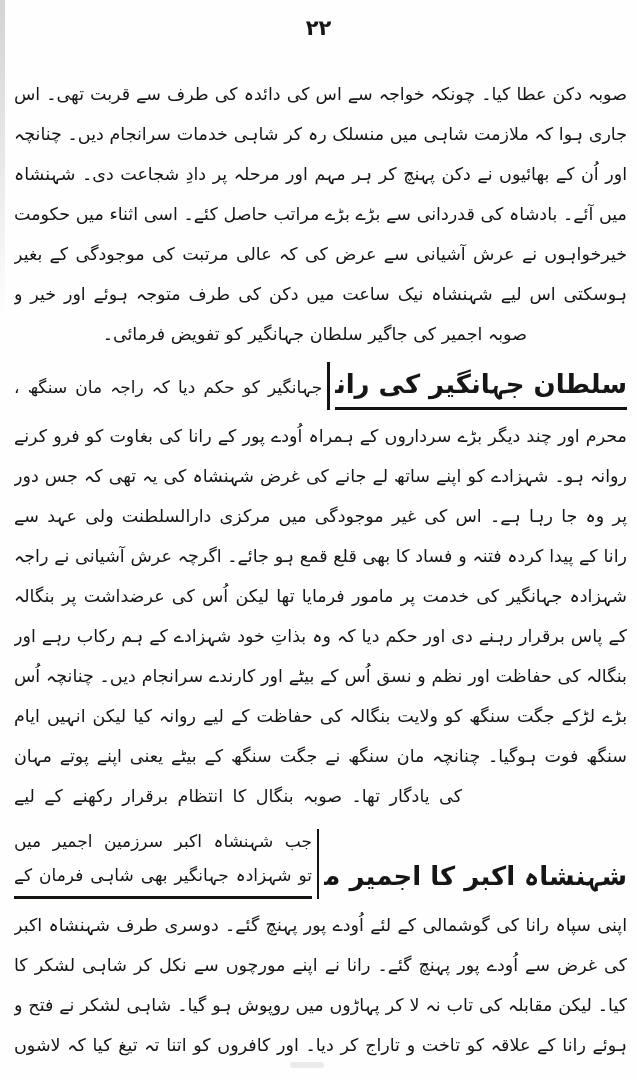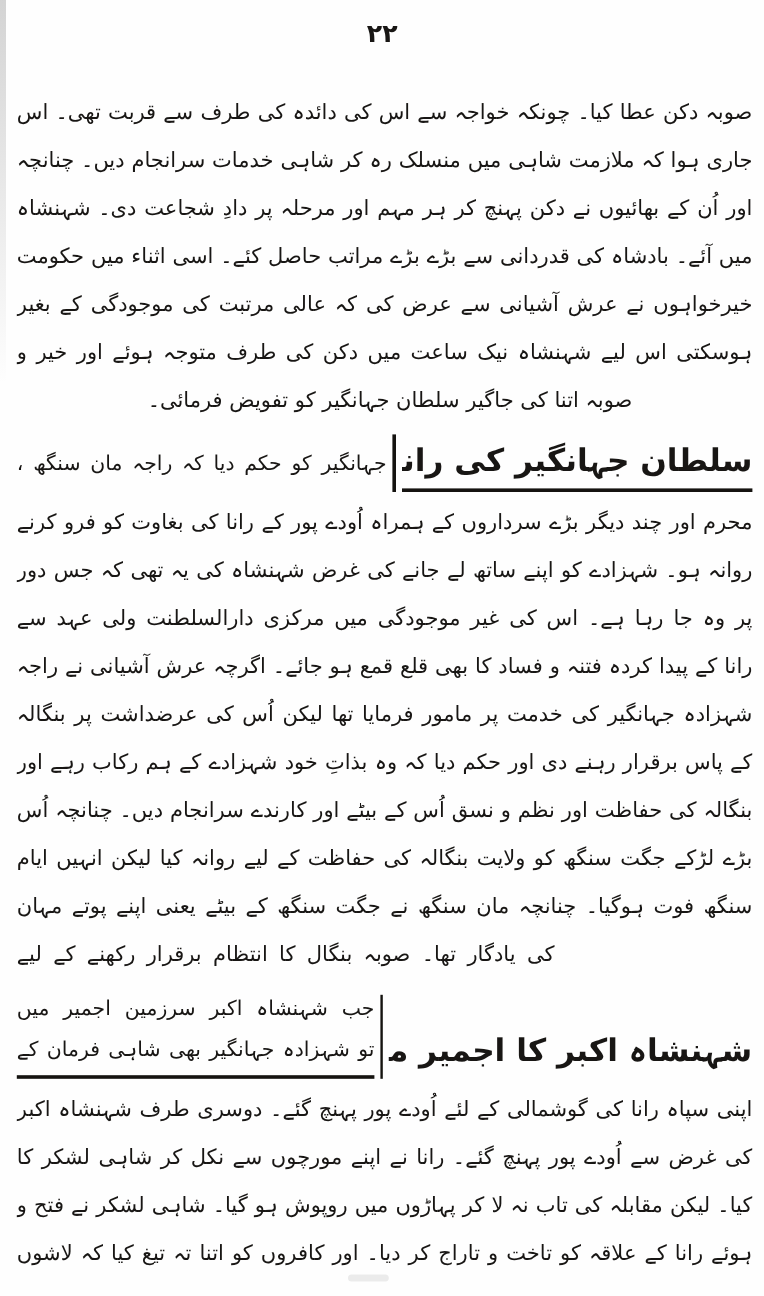--- a/index.html
+++ b/index.html
@@ -106,21 +106,21 @@
 
   <div class="content">
 
     <div class="para para1">
       <div class="line">صوبہ دکن عطا کیا۔ چونکہ خواجہ سے اس کی دائدہ کی طرف سے قربت تھی۔ اس لیے شاہی فرمان</div>
       <div class="line">جاری ہوا کہ ملازمت شاہی میں منسلک رہ کر شاہی خدمات سرانجام دیں۔ چنانچہ خواجہ عبداللہ</div>
       <div class="line">اور اُن کے بھائیوں نے دکن پہنچ کر ہر مہم اور مرحلہ پر دادِ شجاعت دی۔ شہنشاہ کی خدمت</div>
       <div class="line">میں آئے۔ بادشاہ کی قدردانی سے بڑے بڑے مراتب حاصل کئے۔ اسی اثناء میں حکومت کے</div>
       <div class="line">خیرخواہوں نے عرش آشیانی سے عرض کی کہ عالی مرتبت کی موجودگی کے بغیر دکن کی فتح ممکن نہیں</div>
       <div class="line">ہوسکتی اس لیے شہنشاہ نیک ساعت میں دکن کی طرف متوجہ ہوئے اور خیر و برکت کے طور پر</div>
-      <div class="line last-r100">صوبہ اتنا کی جاگیر سلطان جہانگیر کو تفویض فرمائی۔</div>
+      <div class="line last-r100">صوبہ اجمیر کی جاگیر سلطان جہانگیر کو تفویض فرمائی۔</div>
     </div>
 
     <div class="sec sec1">
       <div class="heading">سلطان جہانگیر کی رانا کی مہم پر روانگی</div>
       <div class="vbar"></div>
       <div class="wrapcol">
         <div class="wline">جہانگیر کو حکم دیا کہ راجہ مان سنگھ ، شاہ قلی</div>
       </div>
     </div>
 

